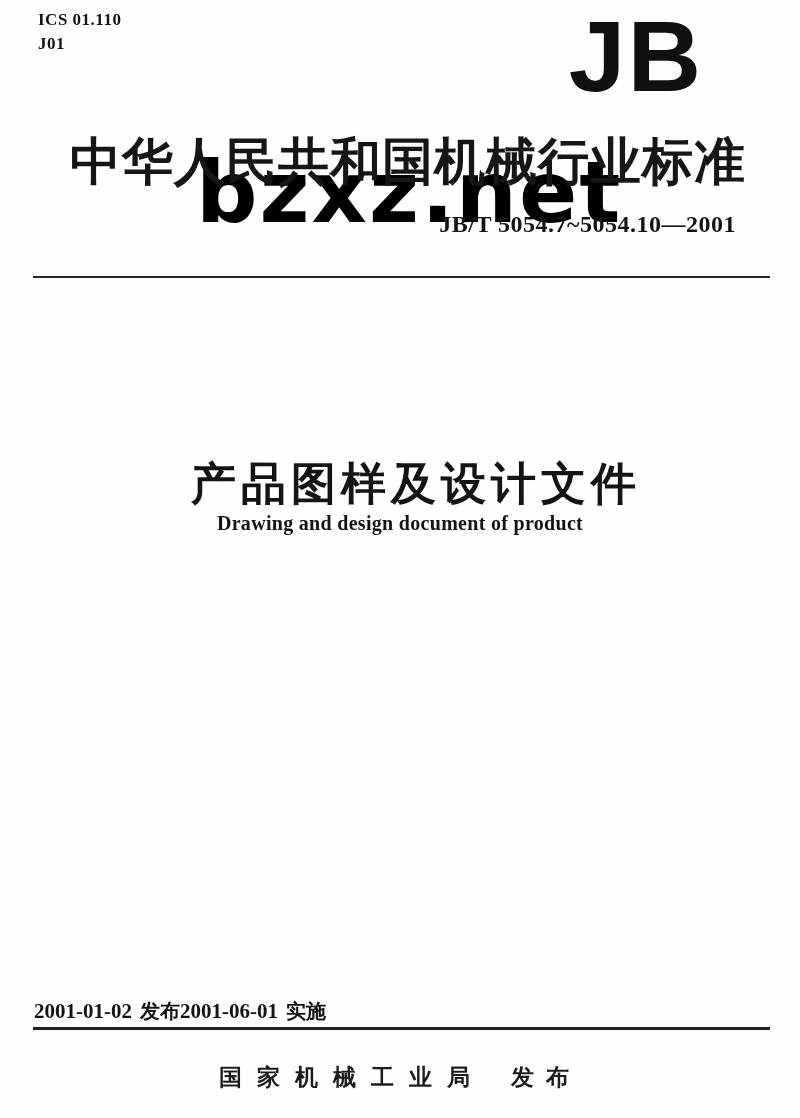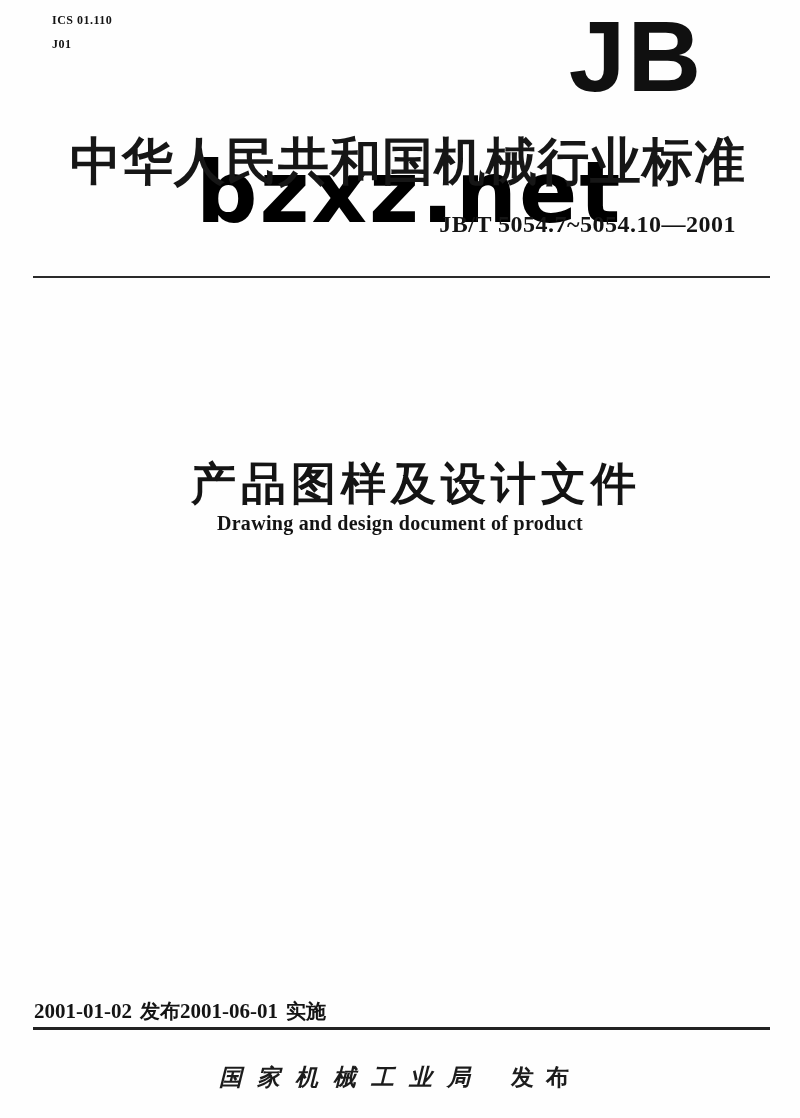--- a/index.html
+++ b/index.html
@@ -13,25 +13,25 @@
     height: 1118px;
     background: #fefefe;
     overflow: hidden;
     font-family: "Liberation Serif", serif;
     color: #141414;
   }
 
   
   .codes {
     position: absolute;
-    left: 52px;
+    left: 38px;
     top: 8px;
     font-family: "Liberation Serif", serif;
     font-weight: bold;
-    font-size: 12px;
+    font-size: 17px;
     line-height: 24px;
     letter-spacing: 0.5px;
   }
 
   
   .logo {
     position: absolute;
     left: 556px;
     top: 8px;
     width: 160px;
@@ -154,21 +154,20 @@
     top: 1062px;
     width: 100%;
     text-align: center;
     font-family: "DejaVu Sans", "Liberation Sans", sans-serif;
     font-weight: bold;
     font-size: 23px;
     color: #1c1c1c;
   }
   .publisher-row .publisher-name {
     letter-spacing: 15px;
-    font-style: italic;
   }
   .publisher-row .publish-action {
     letter-spacing: 12px;
     margin-left: 26px;
   }
 </style>
 </head>
 <body>
 
 <div class="page">

